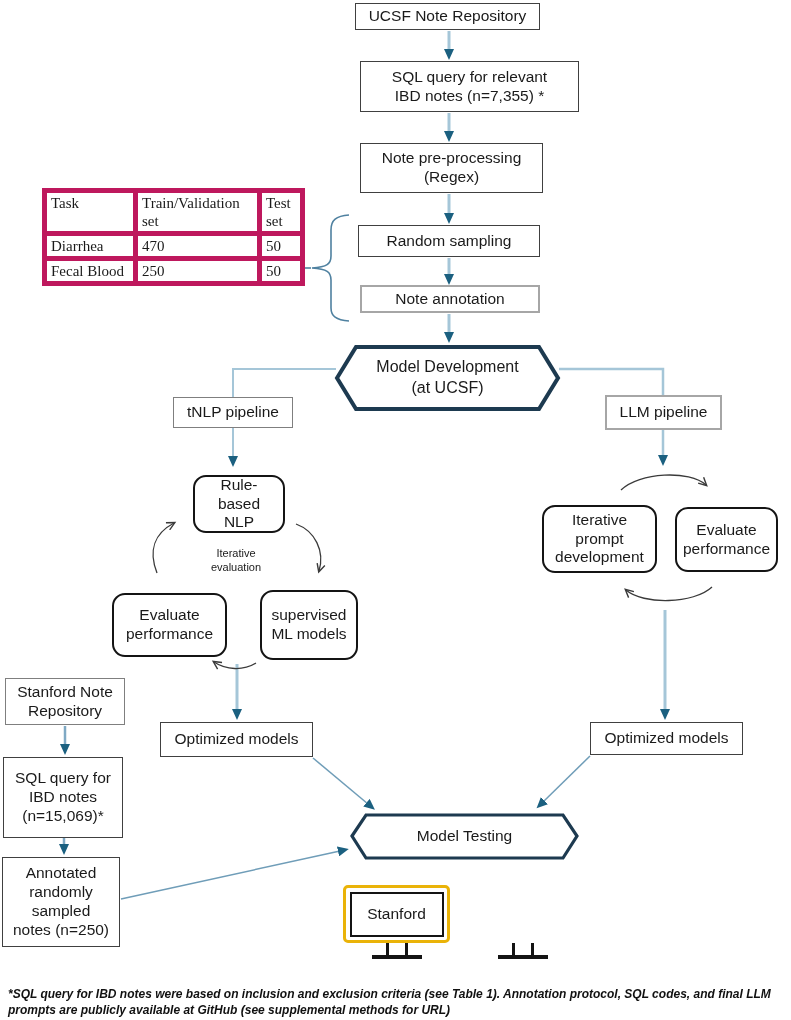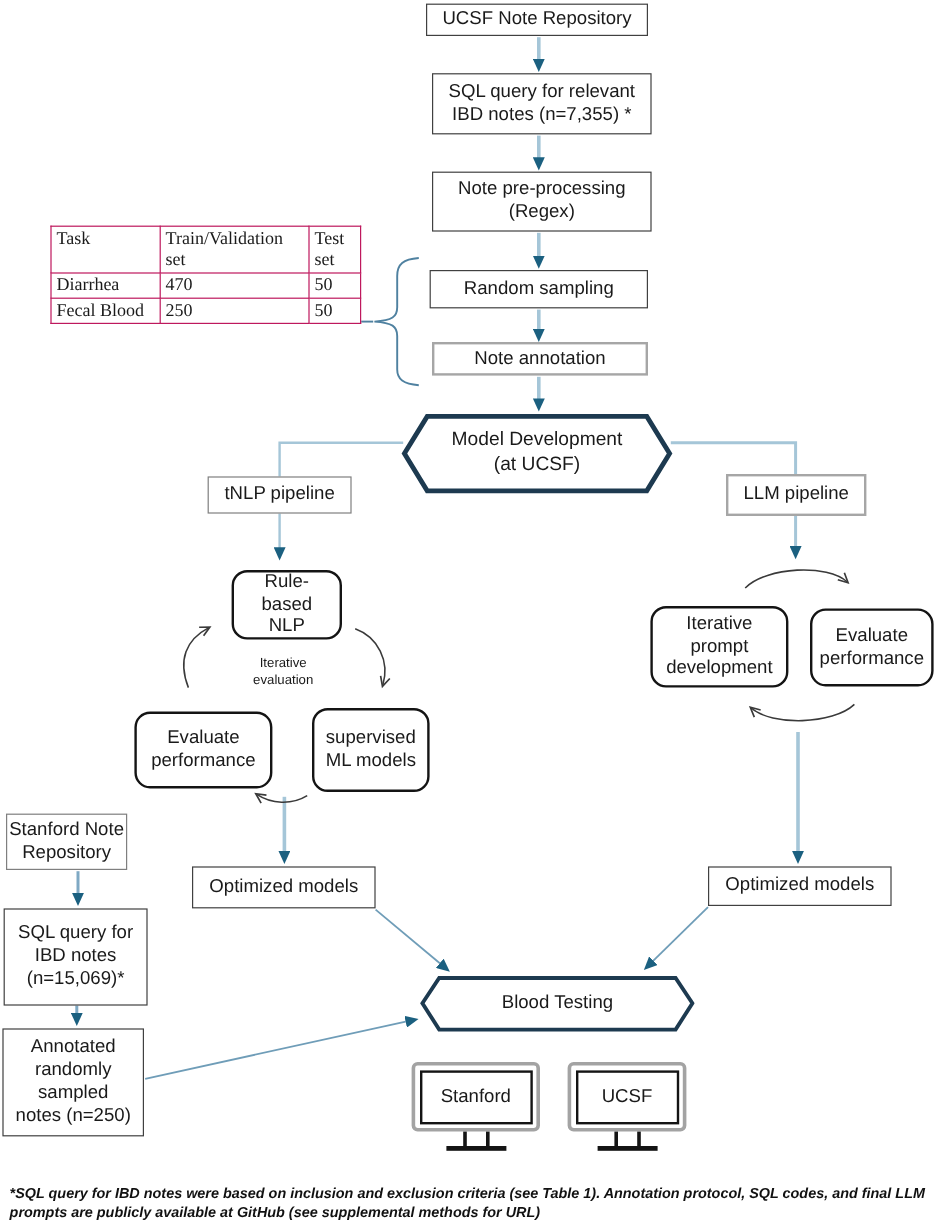--- a/index.html
+++ b/index.html
@@ -13,24 +13,24 @@
   .box.mgray{border:1.5px solid #7f7f7f;}
   .round{border:2.2px solid #141414;border-radius:13px;}
   .hexwrap{position:absolute;z-index:2;}
   .hexwrap svg{position:absolute;left:0;top:0;}
   .hexlabel{position:absolute;inset:0;display:flex;align-items:center;justify-content:center;
             text-align:center;font-size:16px;line-height:1.3;white-space:pre-line;z-index:3;}
   .smalllabel{position:absolute;z-index:2;font-size:11px;line-height:1.25;text-align:center;
               white-space:pre-line;}
   .dtable{position:absolute;left:42px;top:188px;z-index:2;border-collapse:collapse;
           font-family:"Liberation Serif",serif;font-size:15px;background:#fff;}
-  .dtable td,.dtable th{border:1px solid #be185d;padding:1px 4px;vertical-align:top;
+  .dtable td,.dtable th{border:5px solid #be185d;padding:1px 4px;vertical-align:top;
           text-align:left;font-weight:normal;line-height:18px;margin-left:15px;}
   .monitor{position:absolute;z-index:2;}
-  .bezel{position:absolute;left:0;top:0;right:0;height:58px;border:3px solid #a3a3a3;
+  .bezel{position:absolute;left:0;top:0;right:0;height:58px;border:3px solid #eab308;
          border-radius:5px;padding:3.5px;box-sizing:border-box;background:#fff;}
   .screen{width:100%;height:100%;border:2.5px solid #141414;box-sizing:border-box;
           display:flex;align-items:center;justify-content:center;font-size:15.5px;}
   .leg{position:absolute;top:58px;width:3px;height:13px;background:#141414;}
   .base{position:absolute;top:70px;width:50px;height:3.5px;background:#141414;}
   .footnote{position:absolute;left:8px;top:987px;width:778px;z-index:2;font-size:12px;
             font-style:italic;font-weight:600;line-height:1.3;white-space:pre-line;color:#111;}
 </style>
 </head>
 <body>
@@ -81,21 +81,21 @@
       <path d="M157,573 C148,550 155,533 174,523" marker-end="url(#ao)"></path>
       <path d="M256,663 C243,671 226,670 214,662" marker-end="url(#ao)"></path>
       <path d="M621,490 C639,472 690,470 706,485" marker-end="url(#ao)"></path>
       <path d="M712,587 C694,604 643,605 626,590" marker-end="url(#ao)"></path>
     </g>
   </svg>
 
   <div class="box" style="left:355px;top:3px;width:185px;height:27px">
     <span>UCSF Note Repository</span>
   </div>
-  <div class="box" style="left:360px;top:61px;width:183px;height:51px">
+  <div class="box" style="left:360px;top:61px;width:219px;height:51px">
     <span>SQL query for relevant
 IBD notes (n=7,355) *</span>
   </div>
   <div class="box" style="left:360px;top:143px;width:183px;height:50px">
     <span>Note pre-processing
 (Regex)</span>
   </div>
   <div class="box" style="left:358px;top:225px;width:182px;height:32px">
     <span>Random sampling</span>
   </div>
@@ -169,55 +169,52 @@
 performance</span>
   </div>
 
   <div class="box" style="left:160px;top:722px;width:153px;height:35px">
     <span>Optimized models</span>
   </div>
   <div class="box" style="left:590px;top:722px;width:153px;height:33px">
     <span>Optimized models</span>
   </div>
 
-  <div class="box mgray" style="left:5px;top:678px;width:101px;height:47px">
+  <div class="box mgray" style="left:5px;top:678px;width:120px;height:47px">
     <span>Stanford Note
 Repository</span>
   </div>
   <div class="box" style="left:3px;top:757px;width:120px;height:81px">
     <span>SQL query for
 IBD notes
 (n=15,069)*</span>
   </div>
   <div class="box" style="left:2px;top:857px;width:118px;height:90px">
     <span>Annotated
 randomly
 sampled
 notes (n=250)</span>
   </div>
 
   <div class="hexwrap" style="left:350px;top:813px;width:229px;height:47px">
     <svg width="229" height="47">
       <polygon points="2,23 16,2 213,2 227,23 213,45 16,45" fill="#fff" stroke="#1d3a50" stroke-width="3.2"></polygon>
     </svg>
-    <div class="hexlabel" style="font-size:15.5px">Blood Testing</div>
+    <div class="hexlabel" style="font-size:15.5px">Model Testing</div>
   </div>
 
   <div class="monitor" style="left:343px;top:885px;width:107px;height:76px">
     <div class="bezel">
       <div class="screen">Stanford</div>
     </div>
     <div class="leg" style="left:calc(50% - 11px)"></div>
     <div class="leg" style="left:calc(50% + 8px)"></div>
     <div class="base" style="left:calc(50% - 25px)"></div>
   </div>
   <div class="monitor" style="left:473px;top:885px;width:99px;height:76px">
-    <div class="bezel">
-      <div class="screen">UCSF</div>
-    </div>
     <div class="leg" style="left:calc(50% - 11px)"></div>
     <div class="leg" style="left:calc(50% + 8px)"></div>
     <div class="base" style="left:calc(50% - 25px)"></div>
   </div>
 
   <div class="footnote">*SQL query for IBD notes were based on inclusion and exclusion criteria (see Table 1). Annotation protocol, SQL codes, and final LLM
 prompts are publicly available at GitHub (see supplemental methods for URL)</div>
 
 </div>
 

